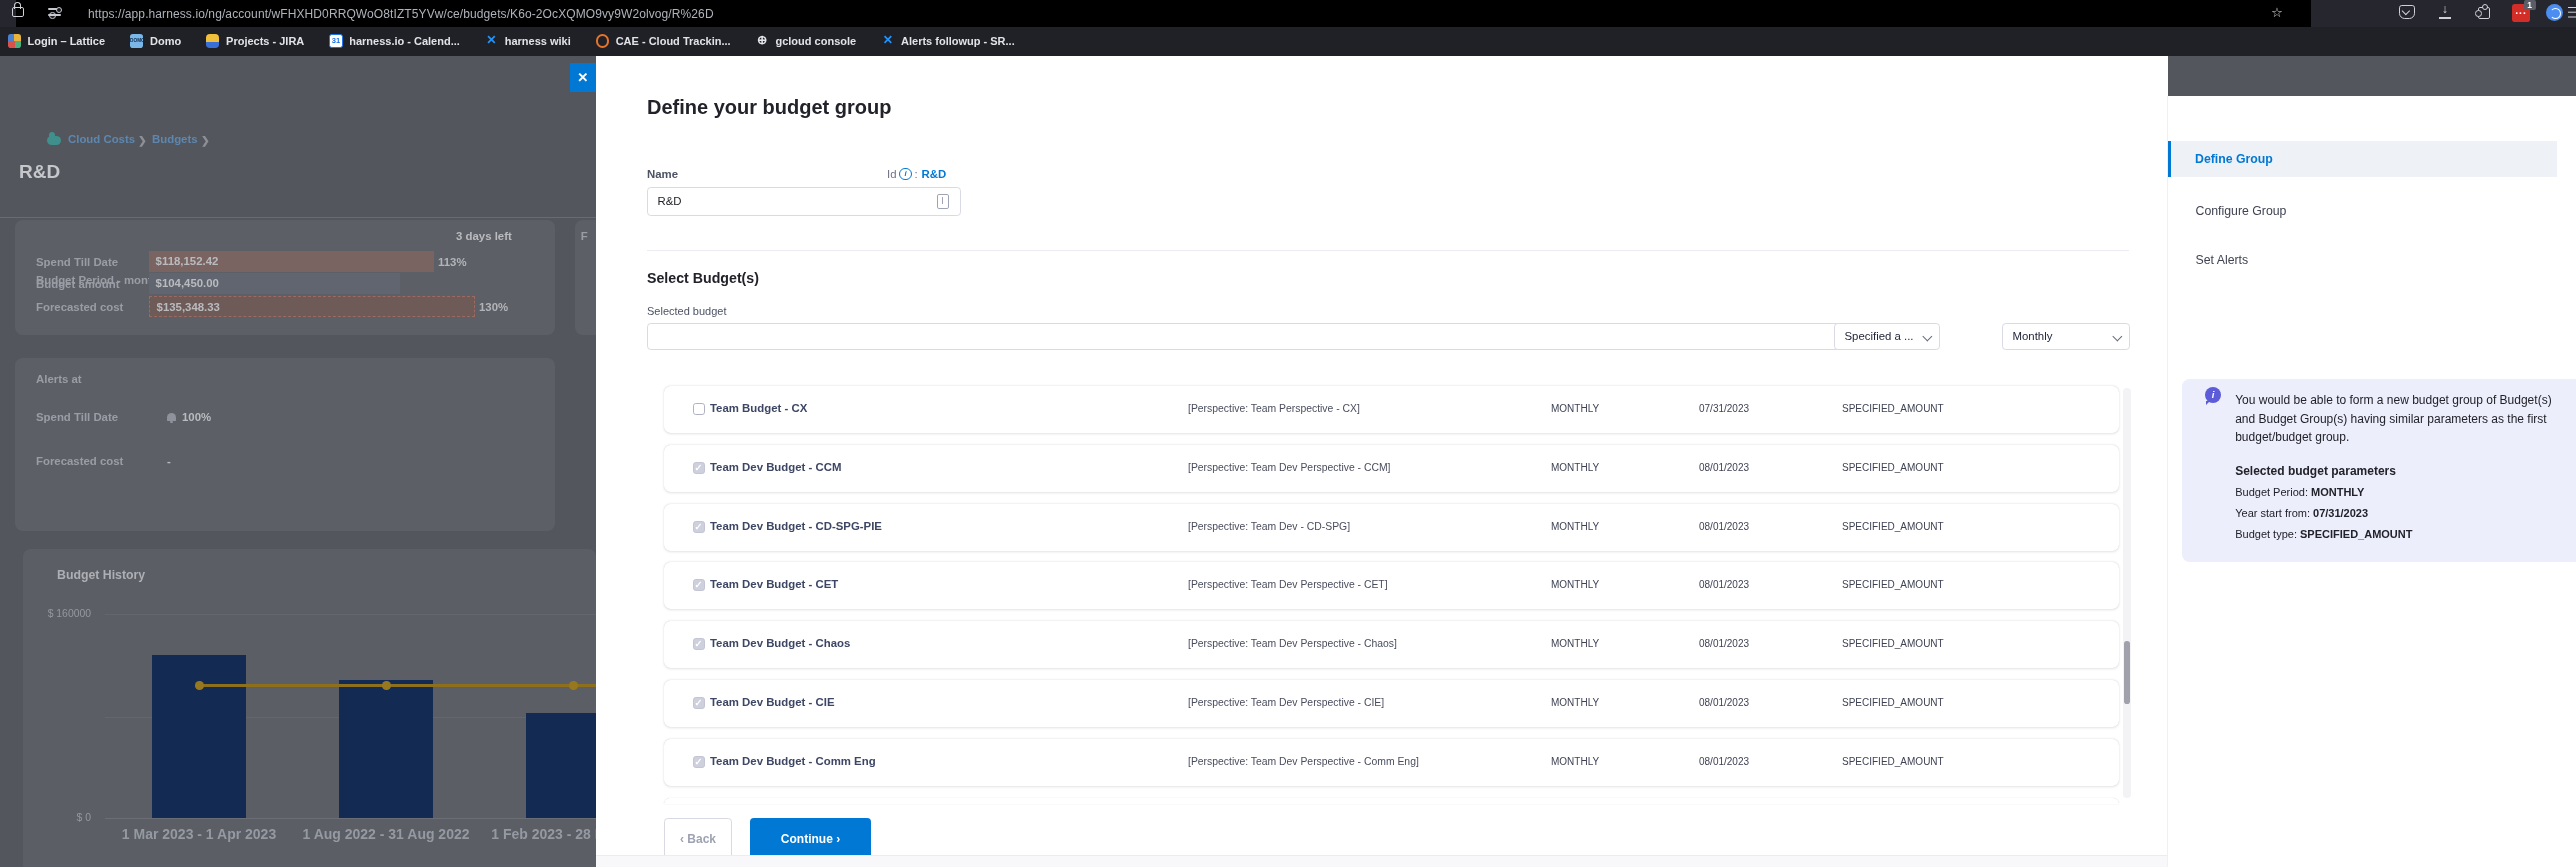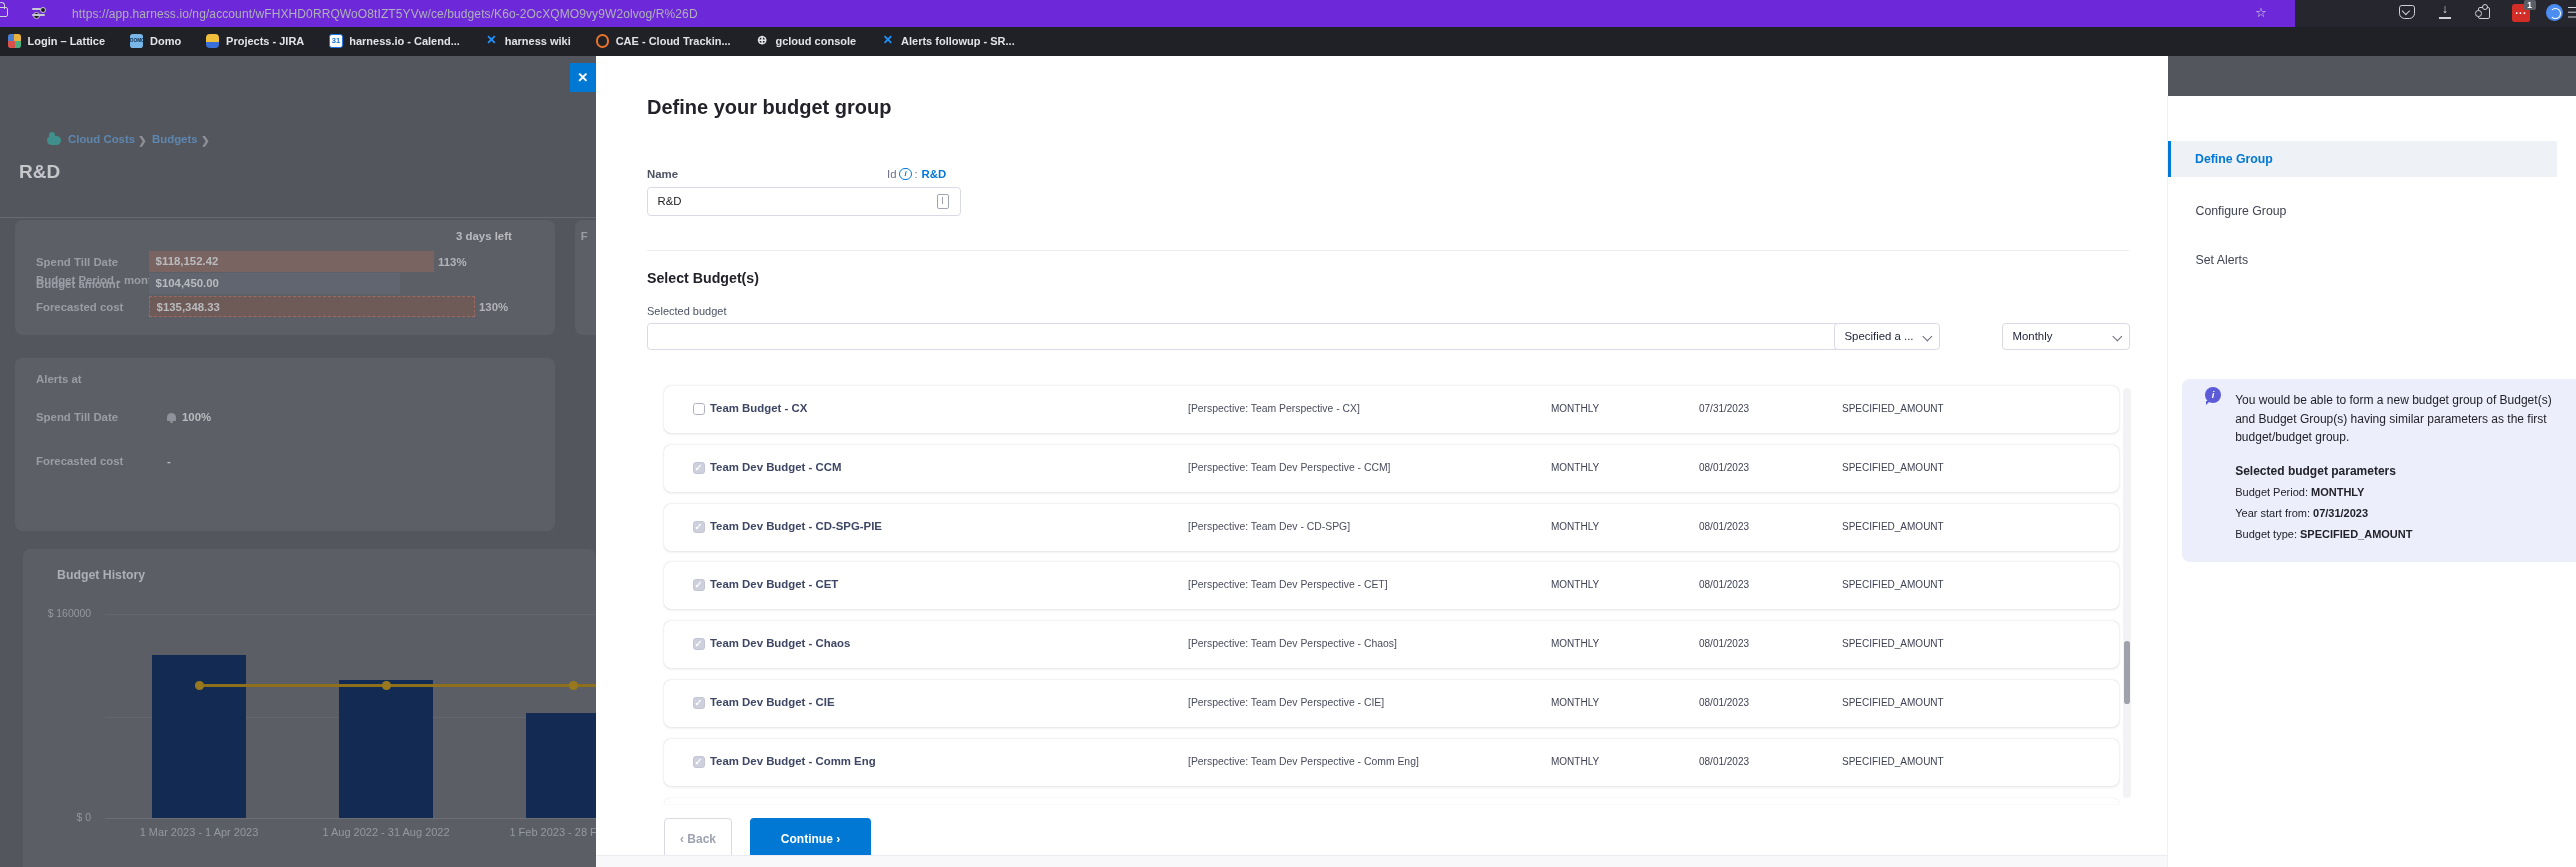--- a/index.html
+++ b/index.html
@@ -1,21 +1,21 @@
 <!DOCTYPE html>
 <html style="font-size:15px"><head>
 <meta charset="utf-8">
 <style>
   html,body{margin:0;padding:0;background:#000;}
   .stage{position:relative;width:2576px;height:868px;overflow:hidden;
     font-family:"Liberation Sans",sans-serif;background:#53565c;}
   .abs{position:absolute;}
   
   .topbar{left:0;top:0;width:2576px;height:26.6px;background:#26272e;}
-  .urlfield{left:0;top:0;width:2295px;height:26.6px;background:#6d28d9;display:flex;align-items:center;}
+  .urlfield{left:16px;top:0;width:2295px;height:26.6px;background:#000000;display:flex;align-items:center;}
   .lock-ic{position:absolute;left:-3.8px;top:6.6px;width:9.5px;height:8.5px;border:1.4px solid #cfd2d8;border-radius:1.9px;}
   .lock-ic::before{content:"";position:absolute;left:0.9px;top:-5.7px;width:4.7px;height:5.7px;border:1.4px solid #cfd2d8;border-bottom:none;border-radius:3.8px 3.8px 0 0;}
   .shield-ic{position:absolute;left:32px;top:7.6px;width:15px;height:11.4px;}
   .shield-ic::before,.shield-ic::after{content:"";position:absolute;left:0;width:13.3px;height:1.9px;background:#c6c9cf;border-radius:1.9px;}
   .shield-ic::before{top:0.9px}.shield-ic::after{top:6.6px}
   .shield-ic i{position:absolute;width:4.7px;height:4.7px;border-radius:50%;background:#1a1c22;border:1.4px solid #c6c9cf;}
   .shield-ic i.d1{left:7.6px;top:-0.9px}.shield-ic i.d2{left:0.9px;top:4.7px}
   .url-text{position:absolute;left:72px;top:6.6px;font-size:12px;color:#aeb2bb;letter-spacing:0.1px;white-space:nowrap;}
   .star-ic{position:absolute;left:2255px;top:4.7px;font-size:13.3px;color:#d4d6db;}
   .tbi{position:absolute;top:4.7px;color:#cfd2d8;}
@@ -64,21 +64,21 @@
   .bell-ic{position:absolute;width:8.5px;height:7.6px;background:#8f929a;border-radius:4.7px 4.7px 0.9px 0.9px;}
   .bell-ic::after{content:"";position:absolute;left:2.8px;bottom:-2.8px;width:2.8px;height:2.8px;border-radius:50%;background:#8f929a;}
   
   .chart-card{left:23px;top:493px;width:573px;height:375px;background:#5b5e64;border-radius:7.6px 7.6px 0 0;overflow:hidden;}
   .ch-title{position:absolute;left:34px;top:19px;font-size:12.3px;font-weight:bold;color:#adafb5;}
   .gridline{position:absolute;left:82px;width:491px;height:0.9px;background:#63666c;}
   .ylab{position:absolute;left:0;width:68px;text-align:right;font-size:10.4px;color:#95989e;}
   .cbar{position:absolute;width:94px;background:#132a52;}
   .cdot{position:absolute;width:8.5px;height:8.5px;border-radius:50%;background:#97781f;}
   .cline{position:absolute;height:2.8px;background:#8e701c;}
-  .xlab{position:absolute;font-size:11px;color:#9599a1;white-space:nowrap;transform:translateX(-50%);}
+  .xlab{position:absolute;font-size:14px;color:#9599a1;white-space:nowrap;transform:translateX(-50%);font-weight:bold;}
   
   .modal{left:596px;top:56px;width:1572px;height:812px;background:#ffffff;}
   .closex{left:570px;top:63px;width:25.6px;height:29px;background:#0278d5;border:none;color:#fff;font-size:13.3px;font-weight:bold;cursor:pointer;line-height:29px;text-align:center;padding:0;}
   .m-title{left:51px;top:40px;font-size:20px;font-weight:bold;color:#22222a;}
   .m-desc{left:51px;top:80px;font-size:11.4px;color:#383946;}
   .m-label{font-size:11.4px;color:#4d5264;font-weight:bold;}
   .id-row{left:291px;top:112px;display:flex;align-items:center;font-size:11.4px;color:#6f7286;}
   .info-i{display:inline-block;width:10.4px;height:10.4px;border:0.9px solid #0278d5;border-radius:50%;color:#0278d5;font-size:7.6px;line-height:10.4px;text-align:center;margin:0 2.8px;}
   .info-i::after{content:"i";font-style:italic;font-weight:bold;}
   .id-val{color:#0278d5;font-weight:bold;margin-left:3.8px;}

